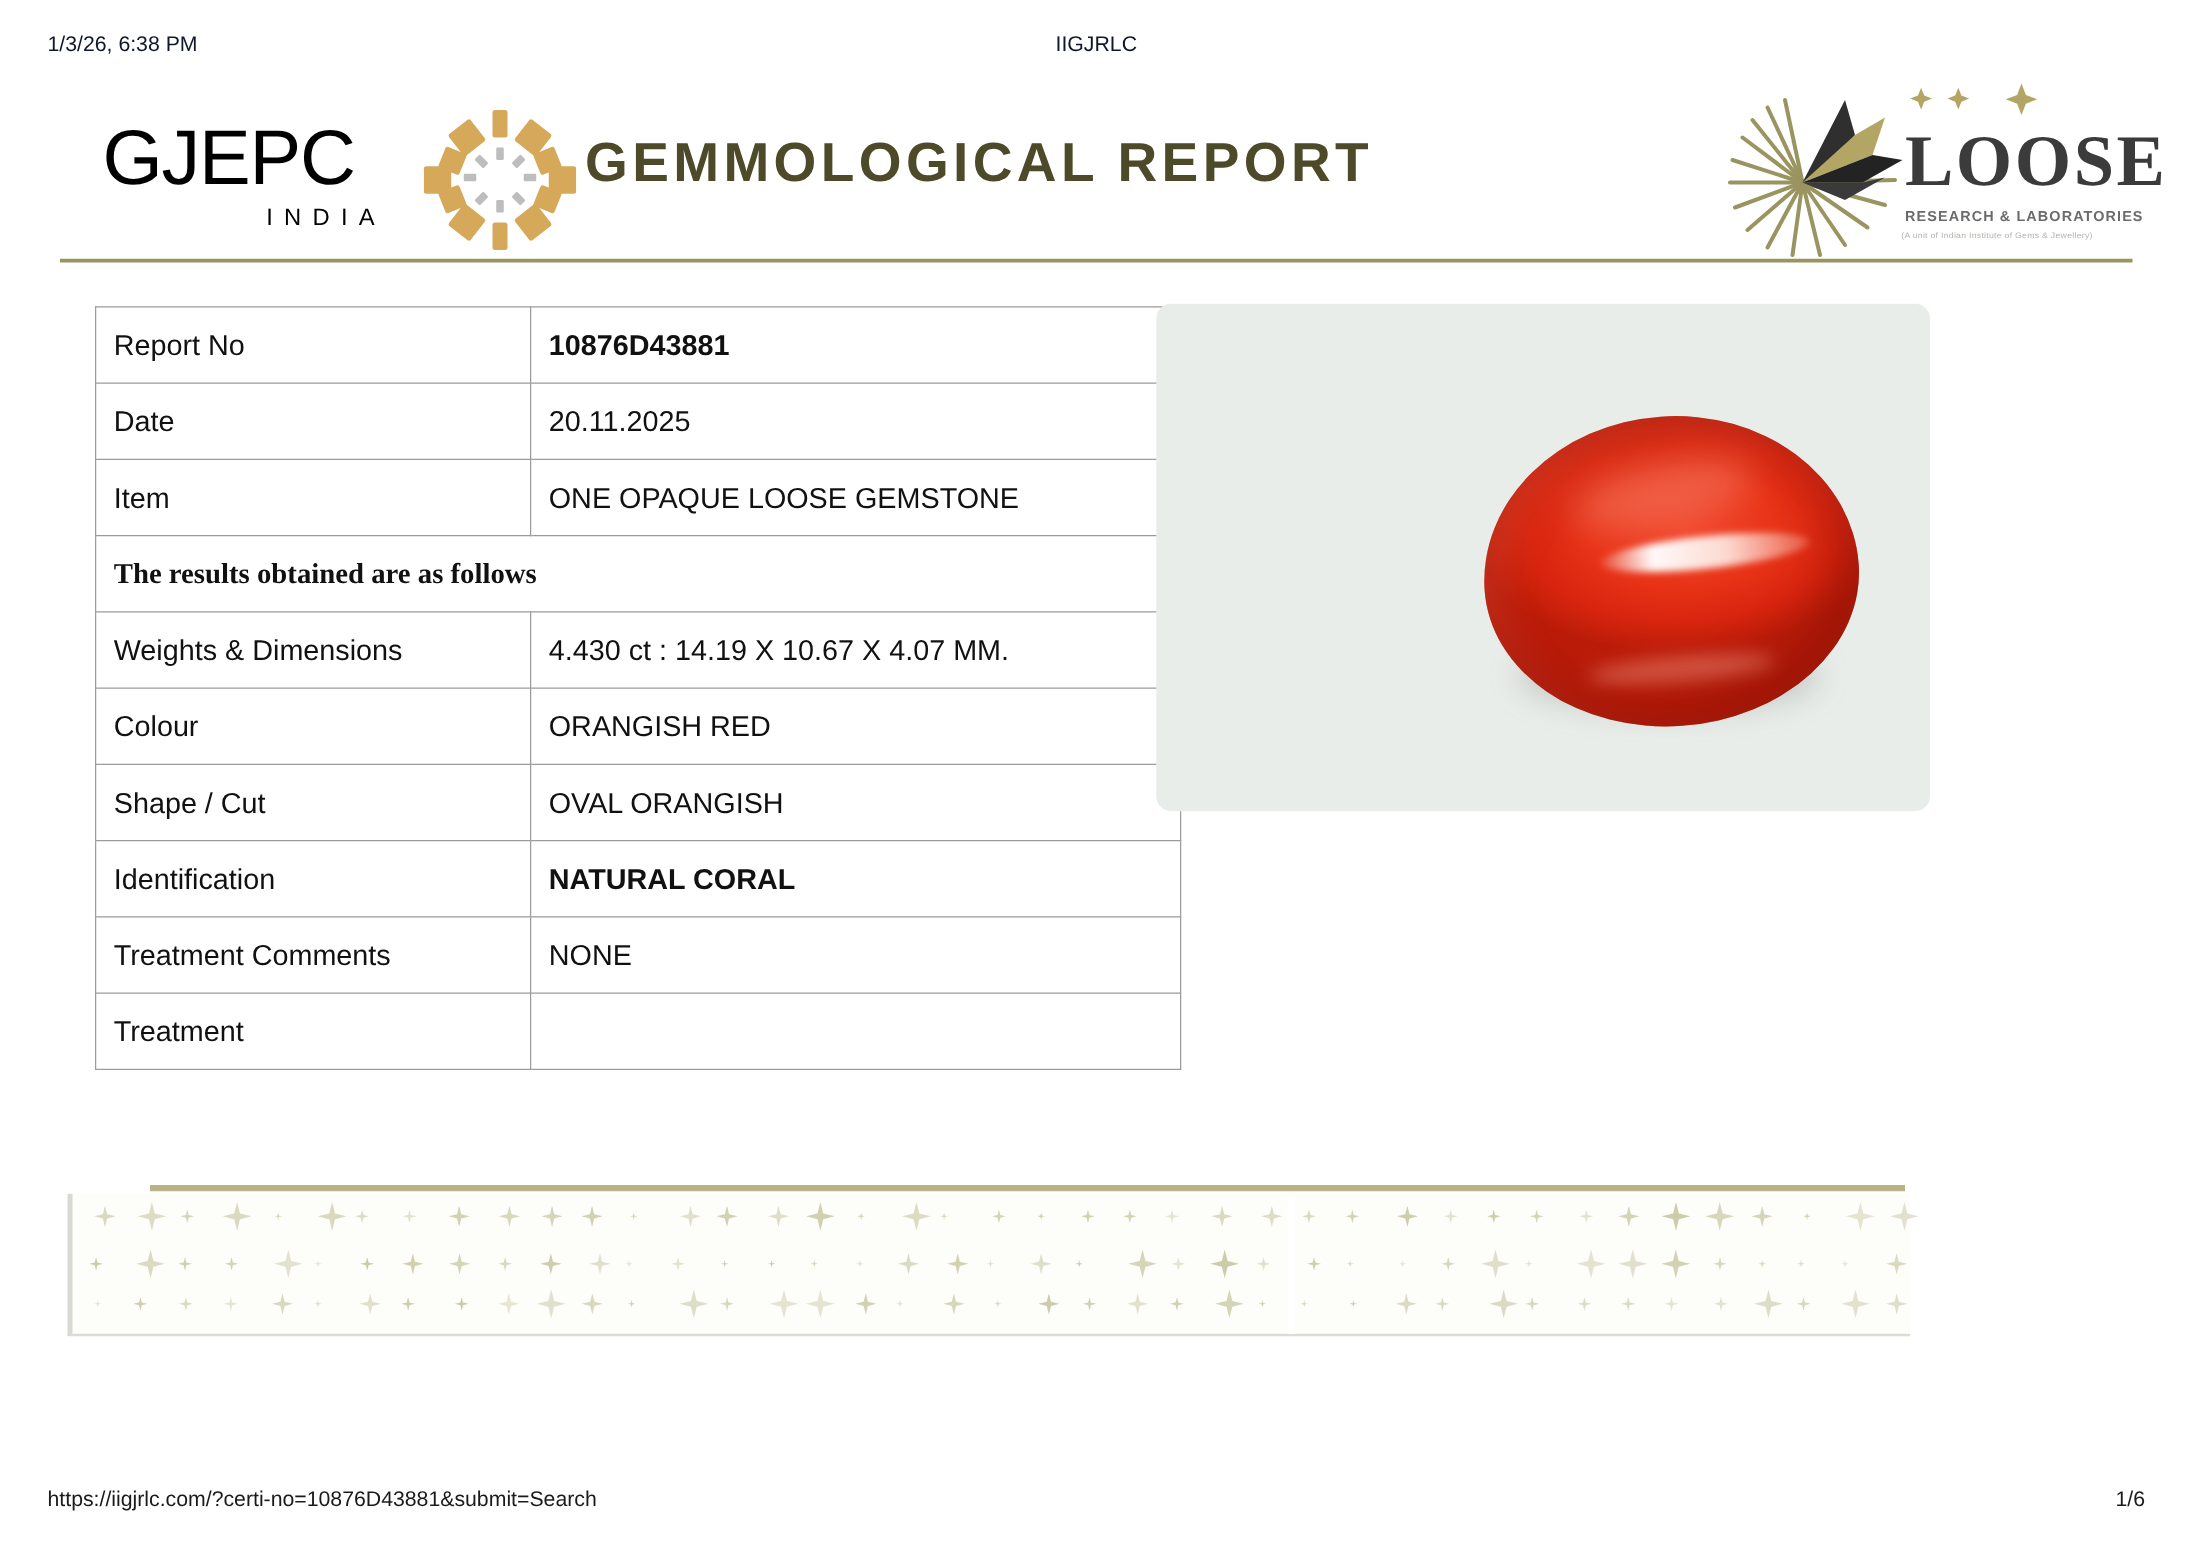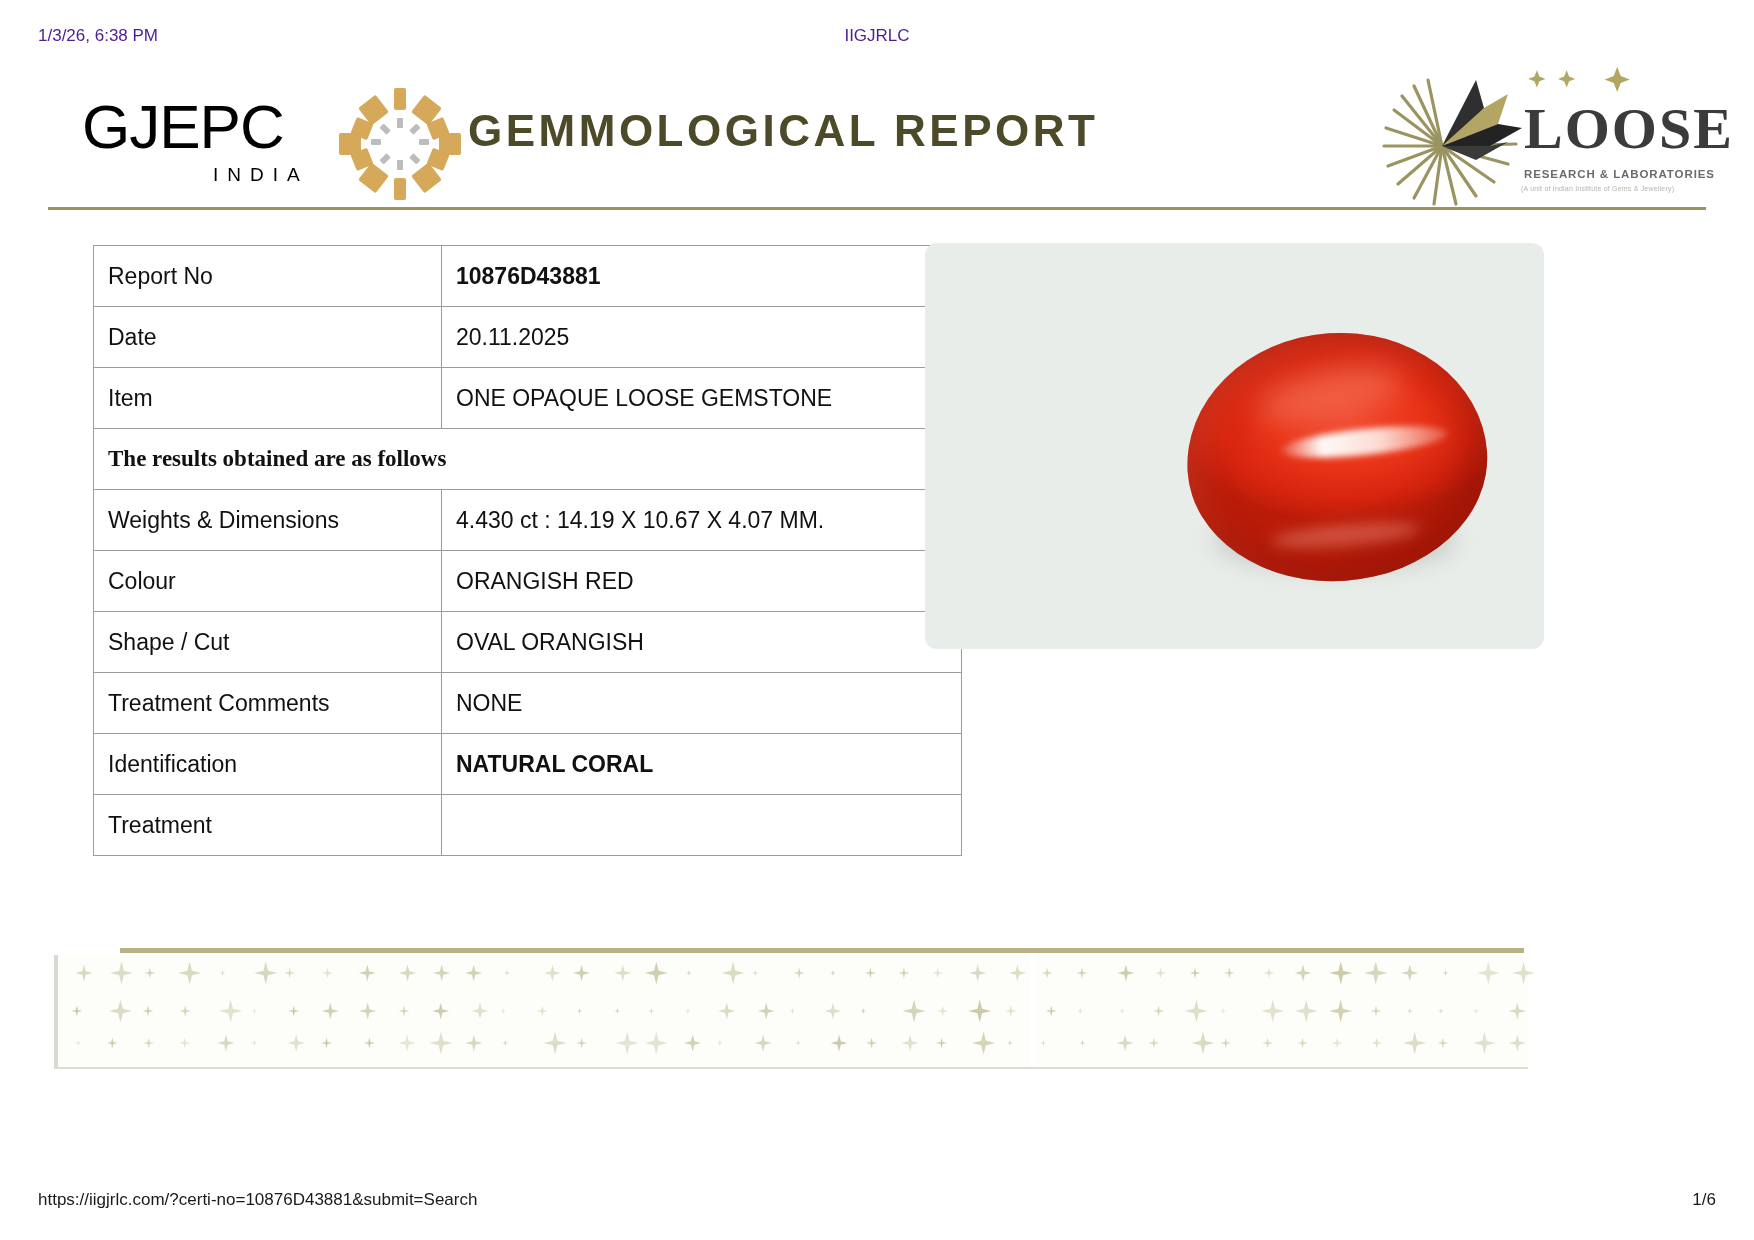--- a/index.html
+++ b/index.html
@@ -17,21 +17,21 @@
   }
 
   
   .print-header {
     position: absolute;
     top: 26px;
     left: 0;
     width: 100%;
     height: 22px;
     font-size: 17px;
-    color: #4c1d95;
+    color: #0f172a;
   }
   .print-header .ph-left {
     position: absolute;
     left: 38px;
     top: 0;
     white-space: nowrap;
   }
   .print-header .ph-center {
     position: absolute;
     left: 0;
@@ -154,21 +154,21 @@
     left: 48px;
     width: 1658px;
     height: 3px;
     background: #9a9460;
   }
 
   
   .report-table {
     position: absolute;
     top: 245px;
-    left: 93px;
+    left: 76px;
     width: 840px;
     border-collapse: collapse;
     table-layout: fixed;
   }
   .report-table td {
     border: 1px solid #9b9b9b;
     height: 60px;
     padding: 0 0 0 14px;
     font-size: 23px;
     color: #111;
@@ -453,26 +453,26 @@
     </tr>
     <tr>
       <td class="label">Colour</td>
       <td class="value">ORANGISH RED</td>
     </tr>
     <tr>
       <td class="label">Shape / Cut</td>
       <td class="value">OVAL ORANGISH</td>
     </tr>
     <tr>
+      <td class="label">Identification</td>
+      <td class="value bold">NATURAL CORAL</td>
+    </tr>
+    <tr>
       <td class="label">Treatment Comments</td>
       <td class="value">NONE</td>
-    </tr>
-    <tr>
-      <td class="label">Identification</td>
-      <td class="value bold">NATURAL CORAL</td>
     </tr>
     <tr>
       <td class="label">Treatment</td>
       <td class="value"></td>
     </tr>
   </tbody>
 </table>
 
 <div class="gem-photo">
   <div class="stone-shadow"></div>

